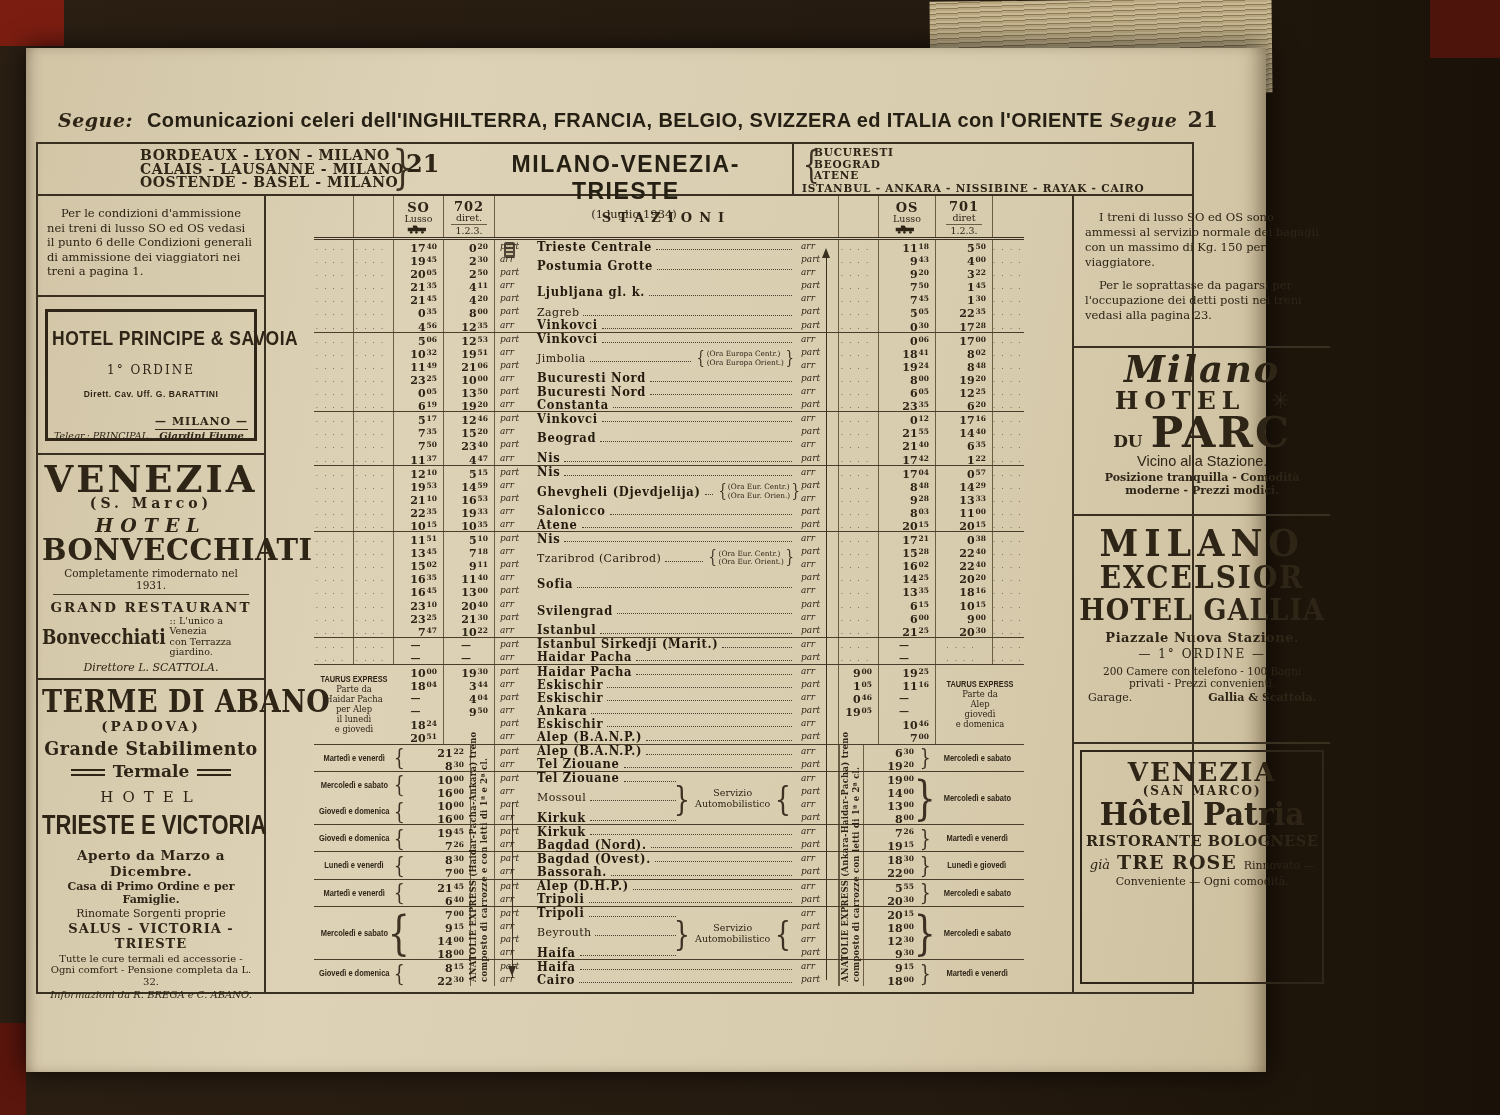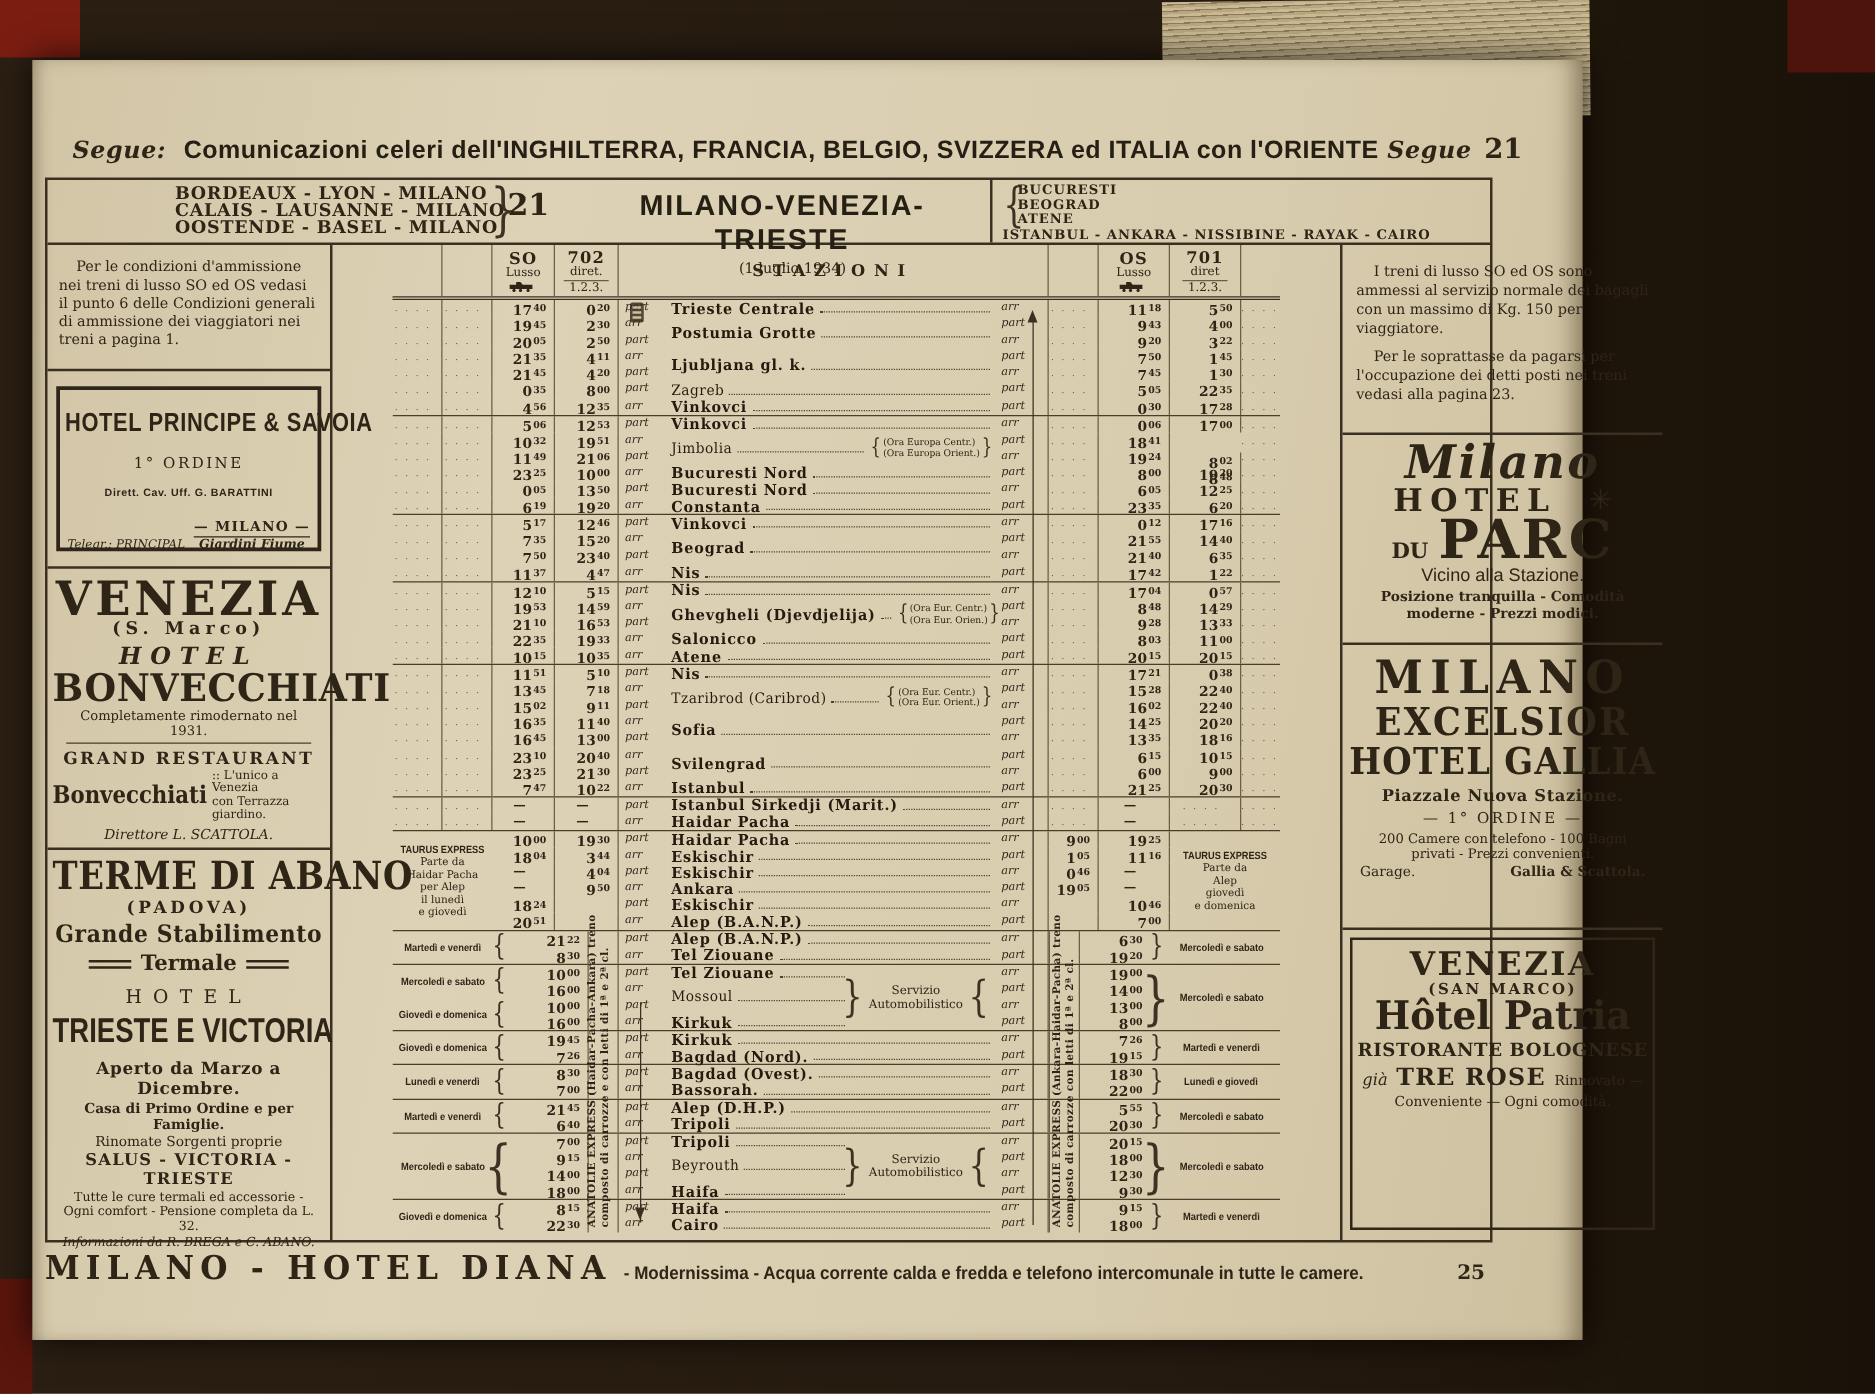--- a/index.html
+++ b/index.html
@@ -618,21 +618,21 @@
                   </div>
                 </div>
                 <div class="tc vr" style="width: 40px;">
                   <div class="tl"><span class="dots">. . . .</span></div>
                   <div class="tl"><span class="dots">. . . .</span></div>
                 </div>
                 <div class="tc vr" style="width: 57px;">
                   <div class="tl"><span class="th">18</span><span class="tm">41</span></div>
                   <div class="tl"><span class="th">19</span><span class="tm">24</span></div>
                 </div>
-                <div class="tc vr" style="width: 57px; margin-top: 16px;">
+                <div class="tc vr" style="width: 57px;">
                   <div class="tl"><span class="th">8</span><span class="tm">02</span></div>
                   <div class="tl"><span class="th">8</span><span class="tm">48</span></div>
                 </div>
                 <div class="tc " style="width: 31px;">
                   <div class="tl"><span class="dots">. . . .</span></div>
                   <div class="tl"><span class="dots">. . . .</span></div>
                 </div>
               </div>
               <div class="trow" style="height: 13.1px;">
                 <div class="tc vr" style="width: 40px;">
@@ -2057,19 +2057,14 @@
               <span class="aparin">Rinnovato —</span>
             </div>
             <div class="apal3">Conveniente — Ogni comodità.</div>
           </div>
         </div>
       </div>
 
     </div>
   </div>
 
-  <div class="footer">
-    <span class="ft-name">MILANO - HOTEL DIANA</span>
-    <span class="ft-text">- Modernissima - Acqua corrente calda e fredda e telefono intercomunale in tutte le camere.</span>
-    <span class="ft-page">25</span>
-  </div>
 
 </div>
 
 </body></html>

